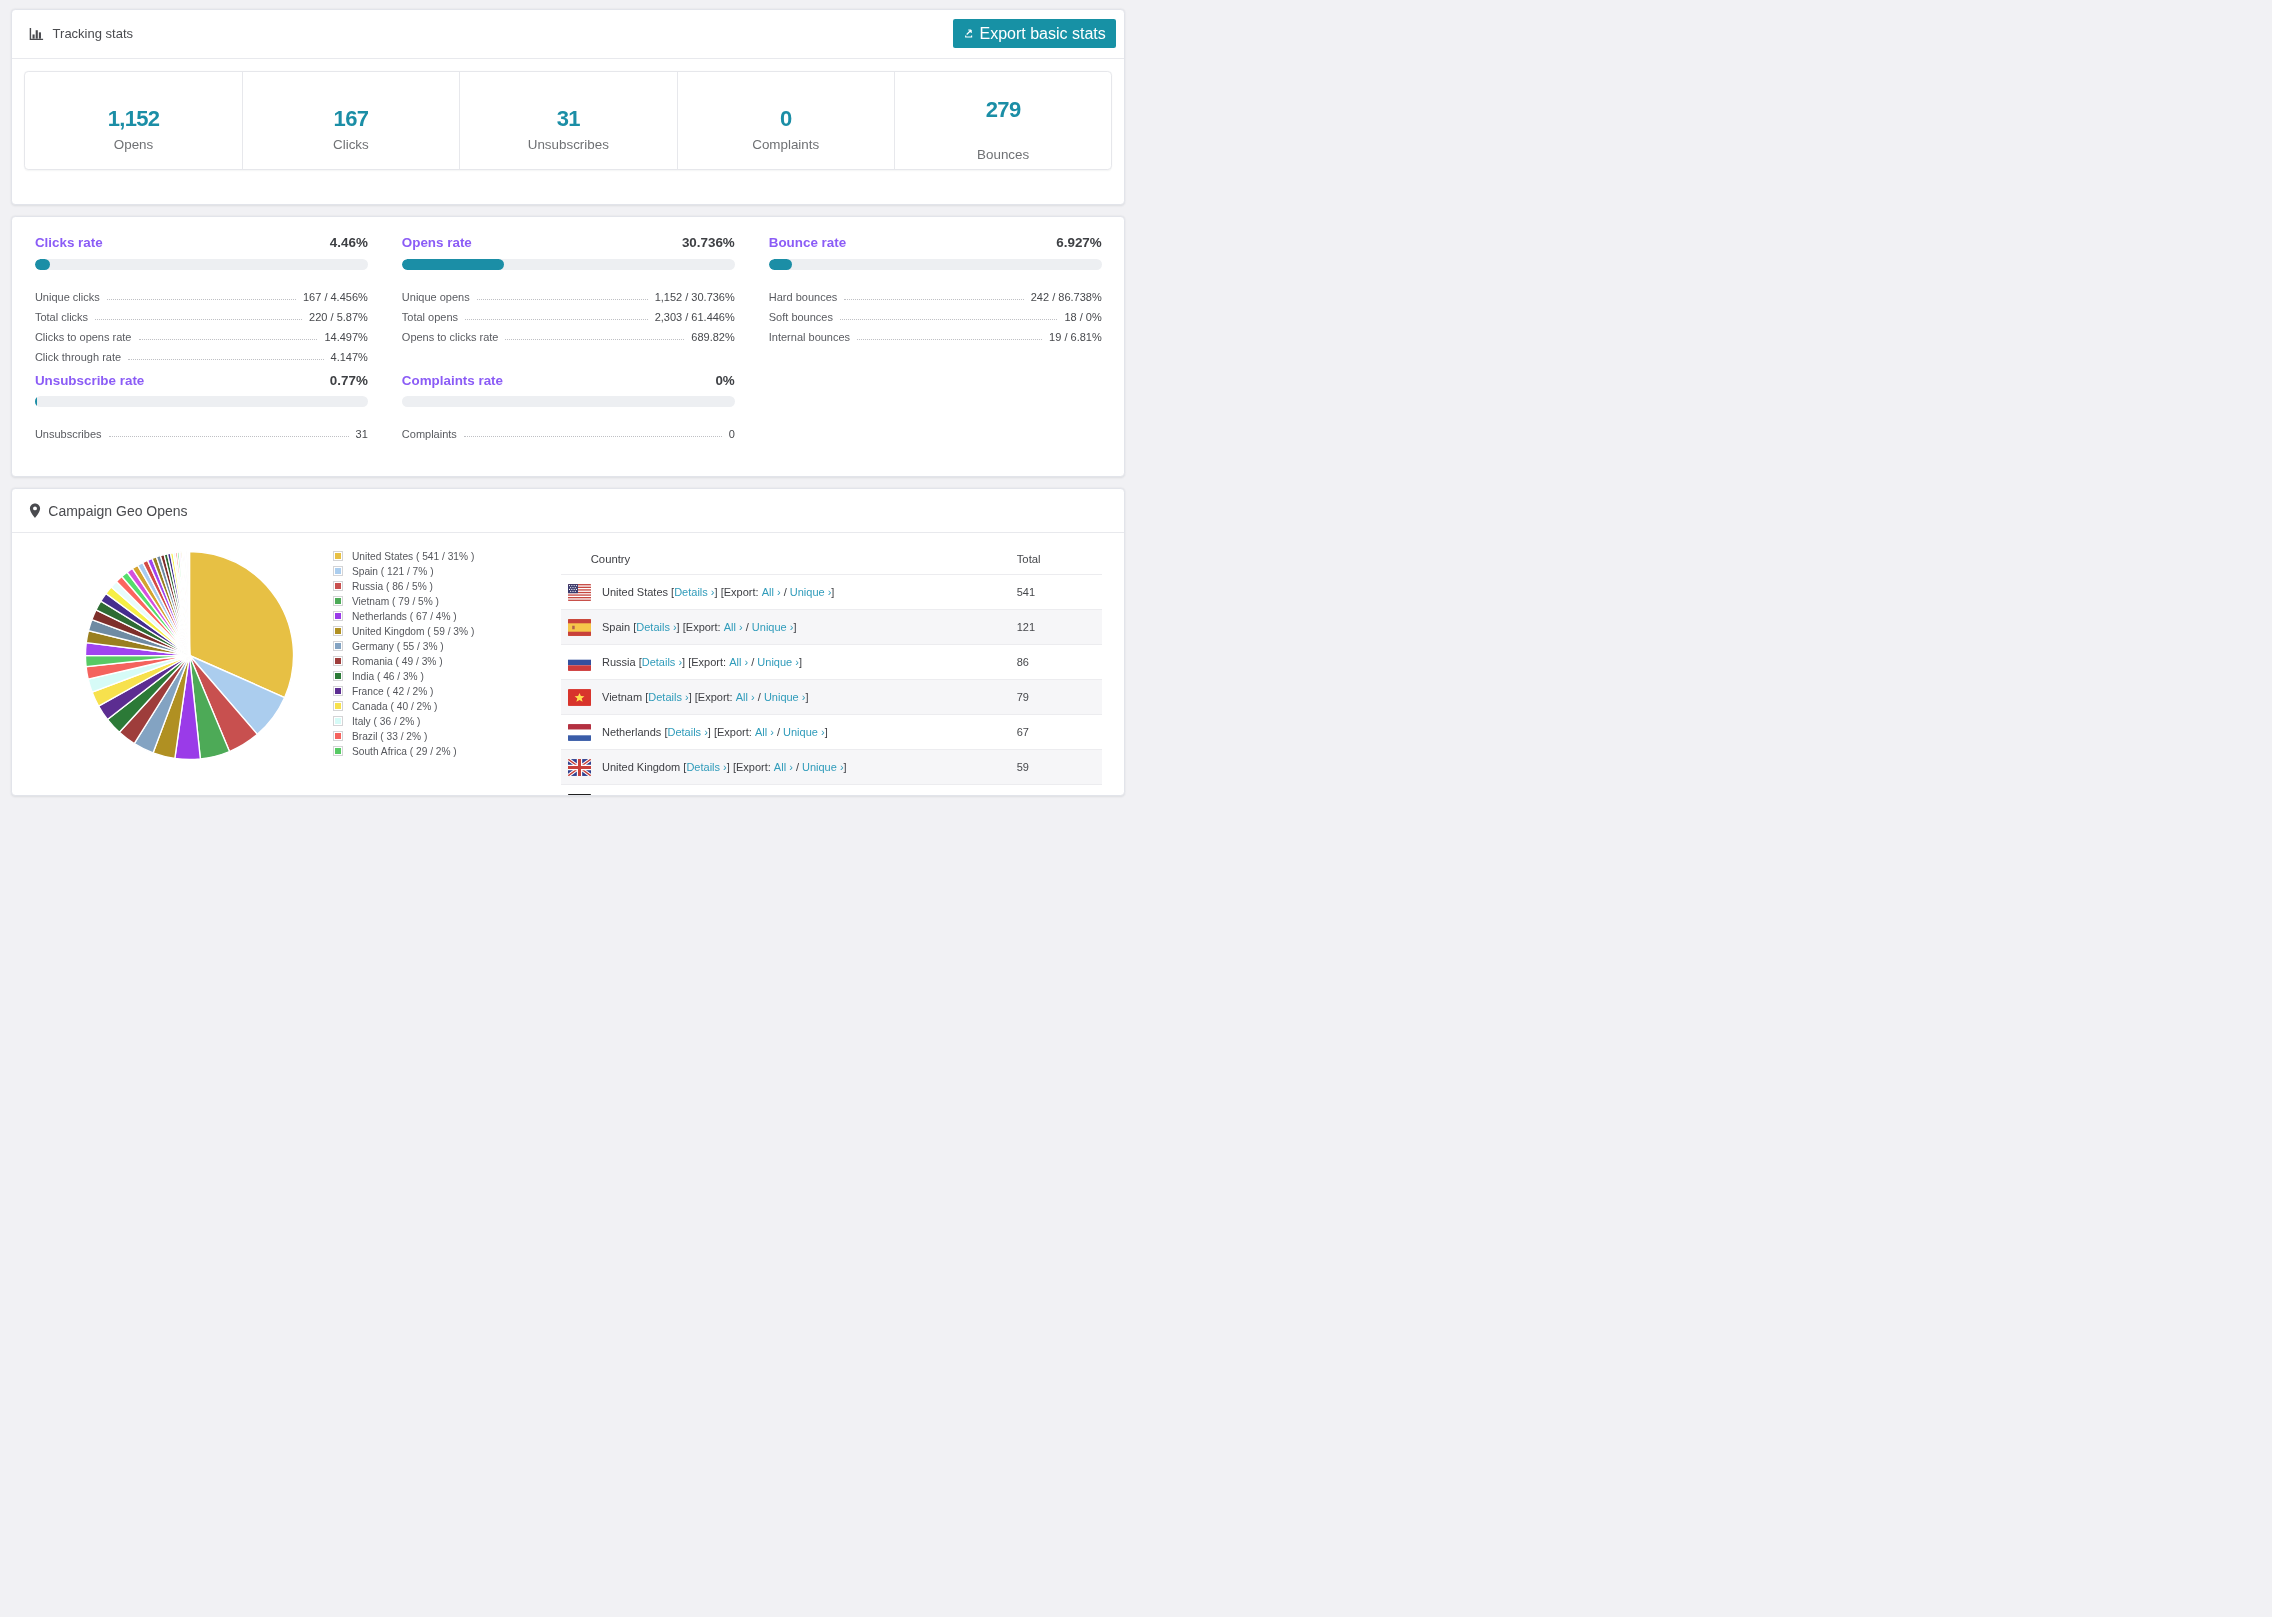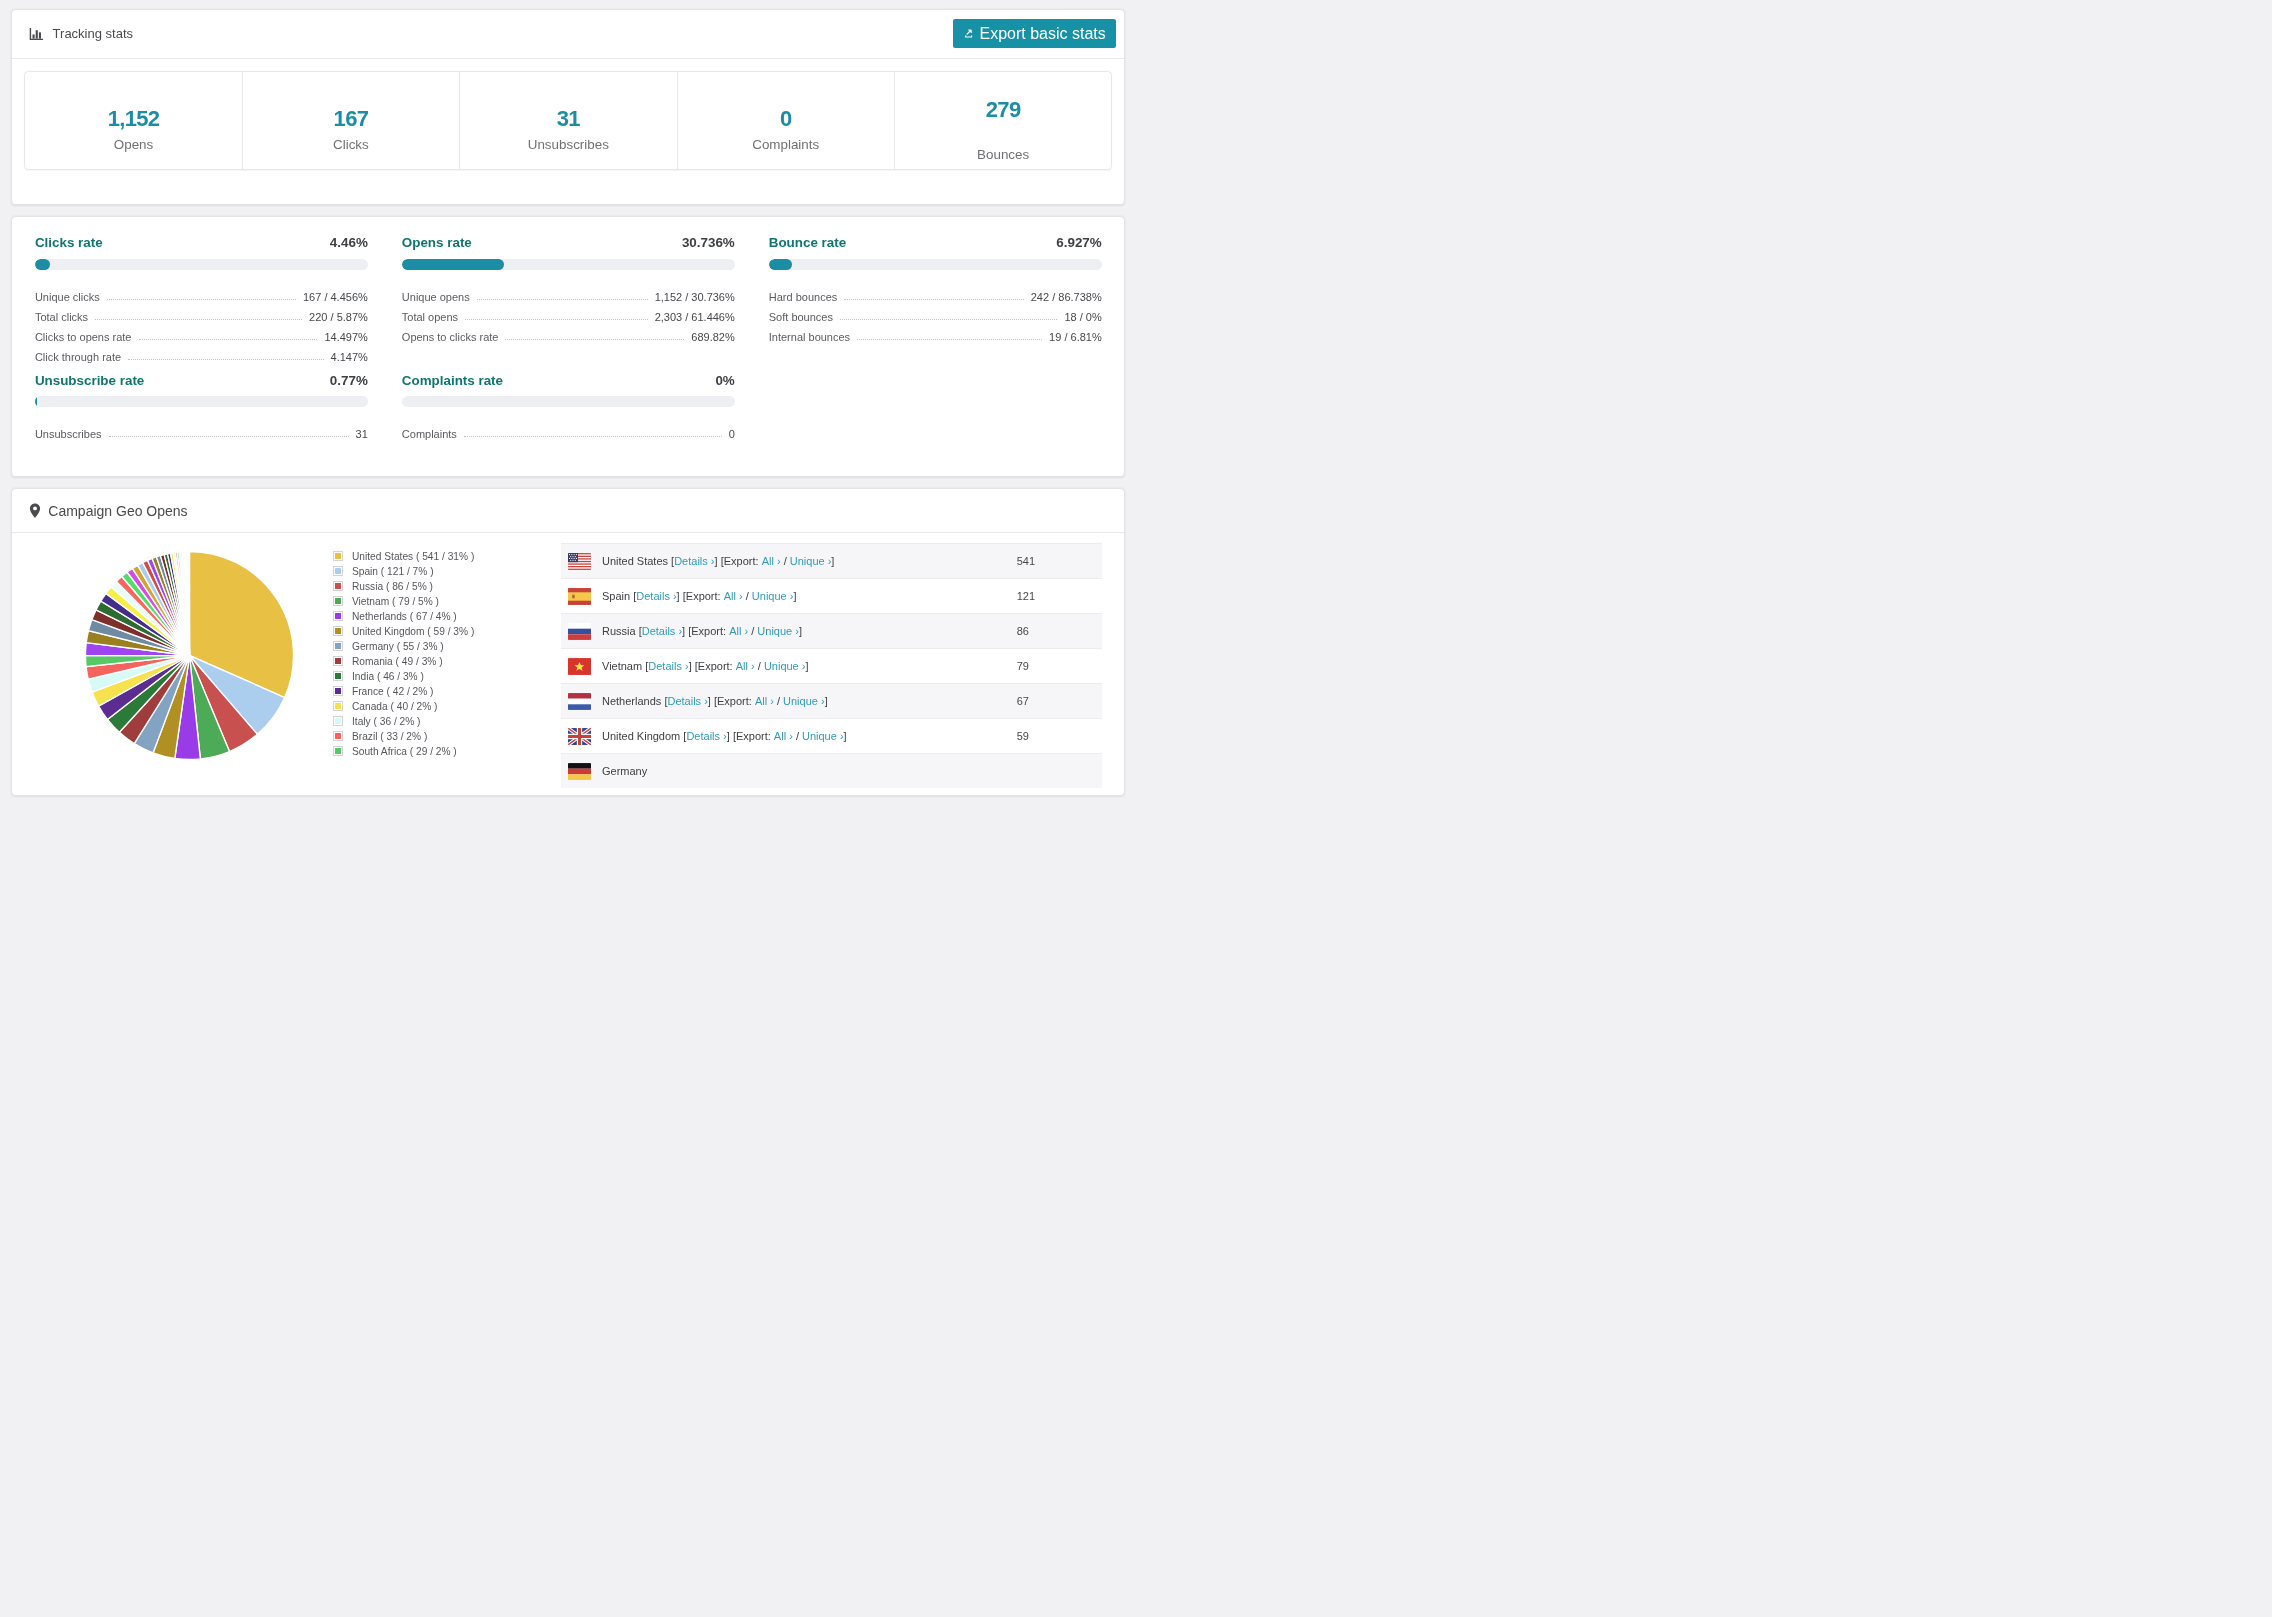--- a/index.html
+++ b/index.html
@@ -23,21 +23,21 @@
   .stat-cell { flex:1; border-right:0.7px solid #e7e8ec; display:flex; flex-direction:column;
                align-items:center; justify-content:center; gap:5.6px; }
   .stat-cell:last-child { border-right:none;gap:24px; }
   .stat-value { font-size:22px; font-weight:bold; color:#1b8ea6; letter-spacing:-0.7px;margin-top:18px; }
   .stat-label { font-size:13.4px; color:#6f7174; }
 
   
   .card-rates { top:216px; height:261px; padding:18.4px 22.6px; }
   .rates-grid { display:grid; grid-template-columns:1fr 1fr 1fr; column-gap:34px; row-gap:8.5px; }
   .rate-head { display:flex; align-items:baseline; }
-  .rate-title { font-size:13.4px; font-weight:bold; color:#0f766e; }
+  .rate-title { font-size:13.4px; font-weight:bold; color:#8b5cf6; }
   .rate-pct { margin-left:auto; font-size:13.4px; font-weight:bold; color:#3e4044; }
   .bar { margin-top:8.5px; height:11.3px; border-radius:5.6px; background:#edeff2; overflow:hidden; }
   .bar-fill { height:100%; background:#1b8ea6; border-radius:5.6px; width:0; }
   .rate-rows { margin-top:14px; }
   .rate-row { display:flex; align-items:flex-end; height:20px; font-size:11px; }
   .rate-row .lbl { color:#595b60; white-space:nowrap; padding-bottom:1.4px;}
   .rate-row .leader { flex:1; border-bottom:0.7px dotted #bfc0c4; margin:0 7px 4.2px; }
   .rate-row .val { color:#46484c; white-space:nowrap; padding-bottom:1.4px;}
 
   
@@ -396,20 +396,24 @@
           </div>
         <div class="legend-item">
             <span class="legend-swatch">
               <i style="background: rgb(87, 201, 100);"></i>
             </span>
             <span class="legend-label">South Africa ( 29 / 2% )</span>
           </div>
       </div>
 
       <div class="geo-table">
+        <div class="gt-header">
+          <span class="gt-country">Country</span>
+          <span class="gt-total">Total</span>
+        </div>
 
         <div class="gt-row">
           <span class="gt-country gt-links">
             <svg class="flag" viewBox="0 0 30 22">
                 <rect width="30" height="22" fill="#fff"></rect>
                 <g fill="#c5453e">
                   <rect y="0" width="30" height="1.7"></rect>
                   <rect y="3.4" width="30" height="1.7"></rect>
                   <rect y="6.8" width="30" height="1.7"></rect>
                   <rect y="10.2" width="30" height="1.7"></rect>

